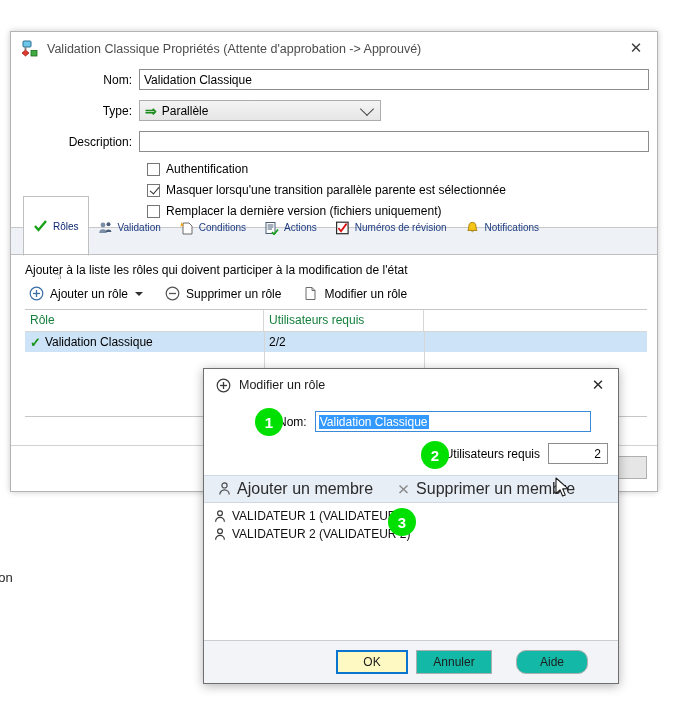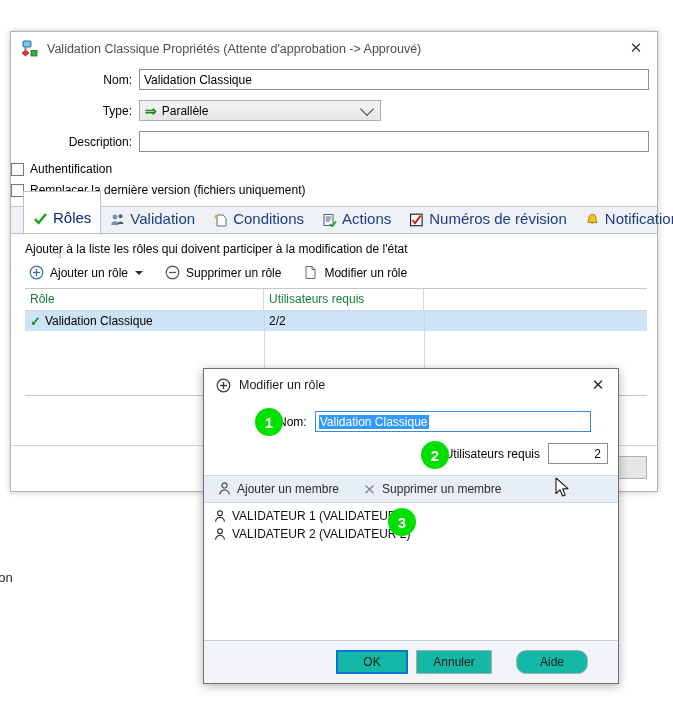--- a/index.html
+++ b/index.html
@@ -126,20 +126,21 @@
     height: 9px;
     border-right: 1.3px solid #4a4a4a;
     border-bottom: 1.3px solid #4a4a4a;
     transform: rotate(45deg);
   }
 
   
   .cbrow {
     display: flex;
     align-items: center;
+    margin-left: 136px;
     margin-bottom: 7px;
     font-size: 12px;
   }
   .cbox {
     width: 13px;
     height: 13px;
     border: 1px solid #767676;
     background: #fff;
     margin-right: 6px;
     box-sizing: border-box;
@@ -168,24 +169,24 @@
   }
   .tabstrip {
     display: flex;
     align-items: flex-end;
     height: 27px;
     padding-left: 12px;
     box-sizing: border-box;
   }
   .tab {
     display: flex;
-    align-items: flex-end;
+    align-items: center;
     height: 25px;
-    padding: 8px 9px;
-    font-size: 15px;
+    padding: 16px 9px;
+    font-size: 10px;
     color: #1f3c82;
     white-space: nowrap;
     position: relative;
     top: 1px;
   }
   .tab.active {
     background: #ffffff;
     border: 1px solid #c0c0c0;
     border-bottom: 1px solid #ffffff;
     color: #0b2570;
@@ -400,21 +401,21 @@
 
   .m-toolbar {
     margin-top: 11px;
     height: 26px;
     background: #e8eef6;
     border-top: 1px solid #cfd8e4;
     border-bottom: 1px solid #cfd8e4;
     display: flex;
     align-items: center;
     padding-left: 14px;
-    font-size: 12px;
+    font-size: 16px;
     position: relative;
   }
   .mt-btn {
     display: flex;
     align-items: center;
     margin-right: 24px;
     color: #2b2b2b;
   }
   .mt-btn .mticon {
     width: 13px; height: 14px;
@@ -458,21 +459,21 @@
     display: flex;
     align-items: center;
     justify-content: center;
     color: #1c1c1c;
     box-sizing: border-box;
   }
   .mbtn.ok {
     right: 210px;
     width: 72px;
     border: 2px solid #0a74d1;
-    background: #14b8a6;
+    background: #fef9c3;
   }
   .mbtn.cancel { right: 126px; width: 76px; }
   .mbtn.help   { right: 30px;  width: 72px; border-radius: 10px; }
 
   
   .badge {
     position: absolute;
     width: 28px;
     height: 28px;
     border-radius: 50%;
@@ -534,20 +535,24 @@
     <div class="frow">
       <span class="flabel">Description:</span>
       <span class="ftext"></span>
     </div>
 
     <div class="cbrow">
       <span class="cbox"></span>
       <span>Authentification</span>
     </div>
     <div class="cbrow">
+      <span class="cbox checked"></span>
+      <span>Masquer lorsqu'une transition parallèle parente est sélectionnée</span>
+    </div>
+    <div class="cbrow">
       <span class="cbox"></span>
       <span>Remplacer la dernière version (fichiers uniquement)</span>
     </div>
   </div>
 
   <div class="tabstrip-wrap">
     <div class="tabstrip">
       <div class="tab active">
         <span class="ticon">
           <svg width="15" height="14" viewBox="0 0 15 14">

